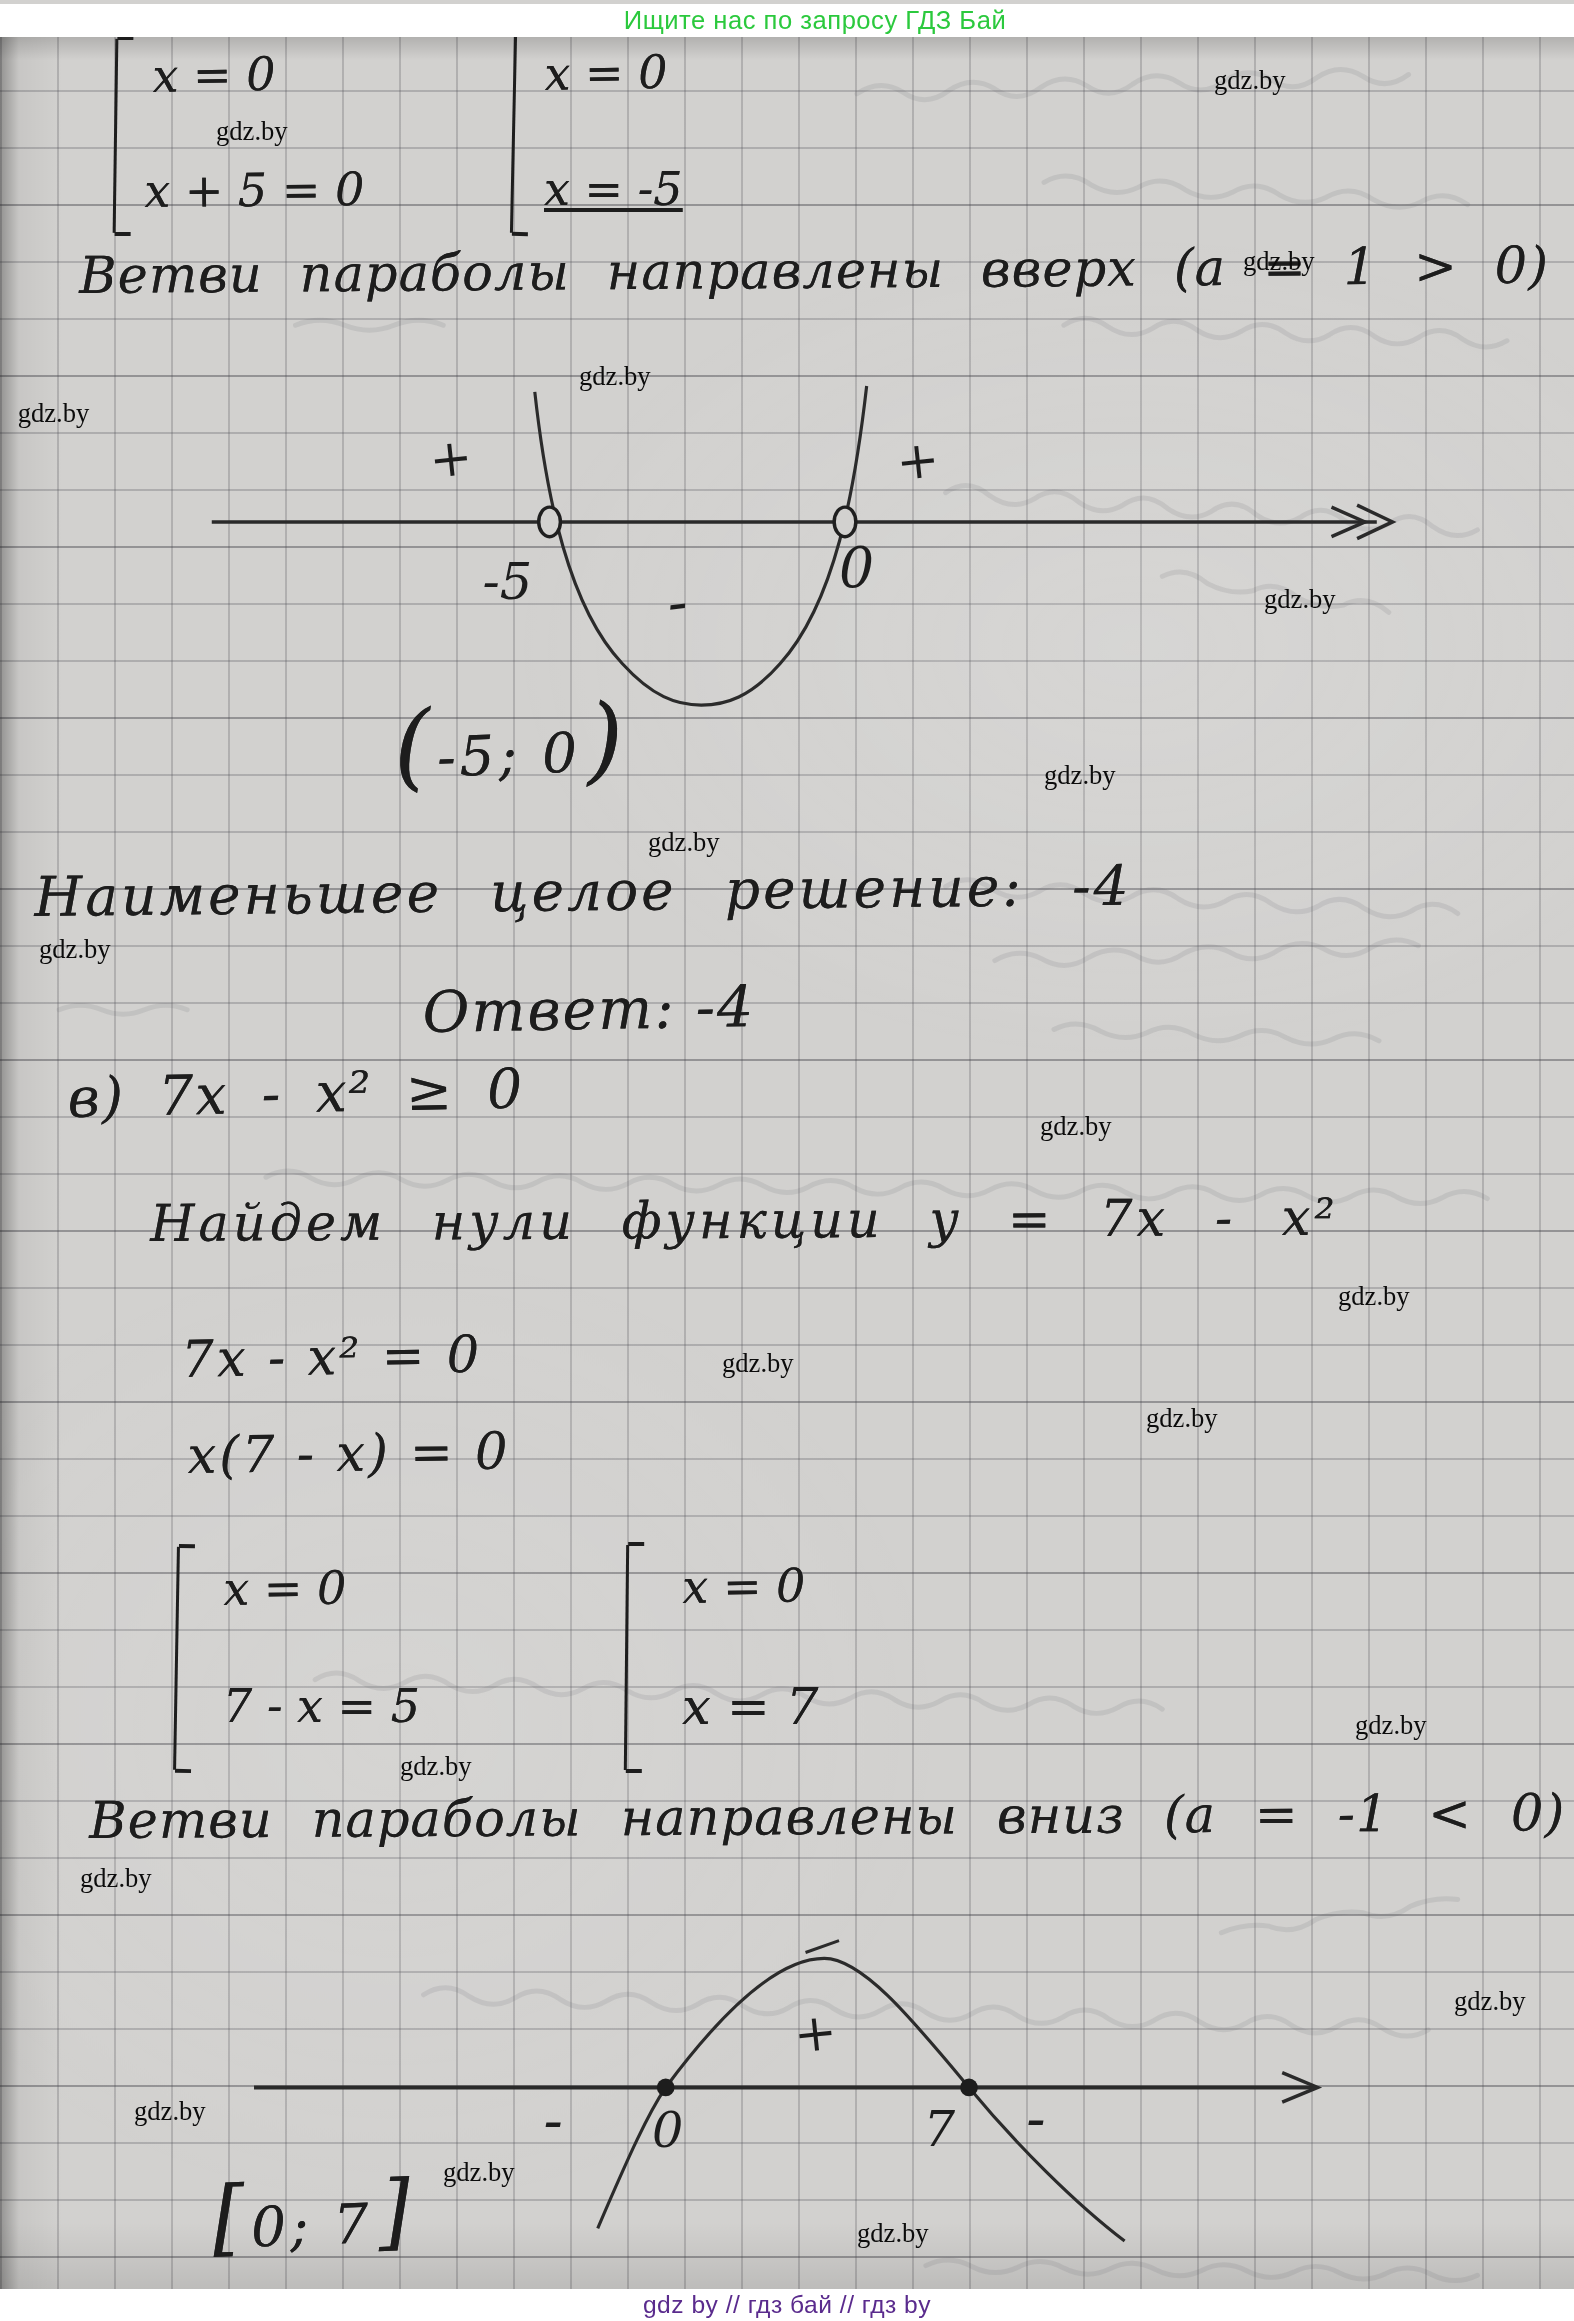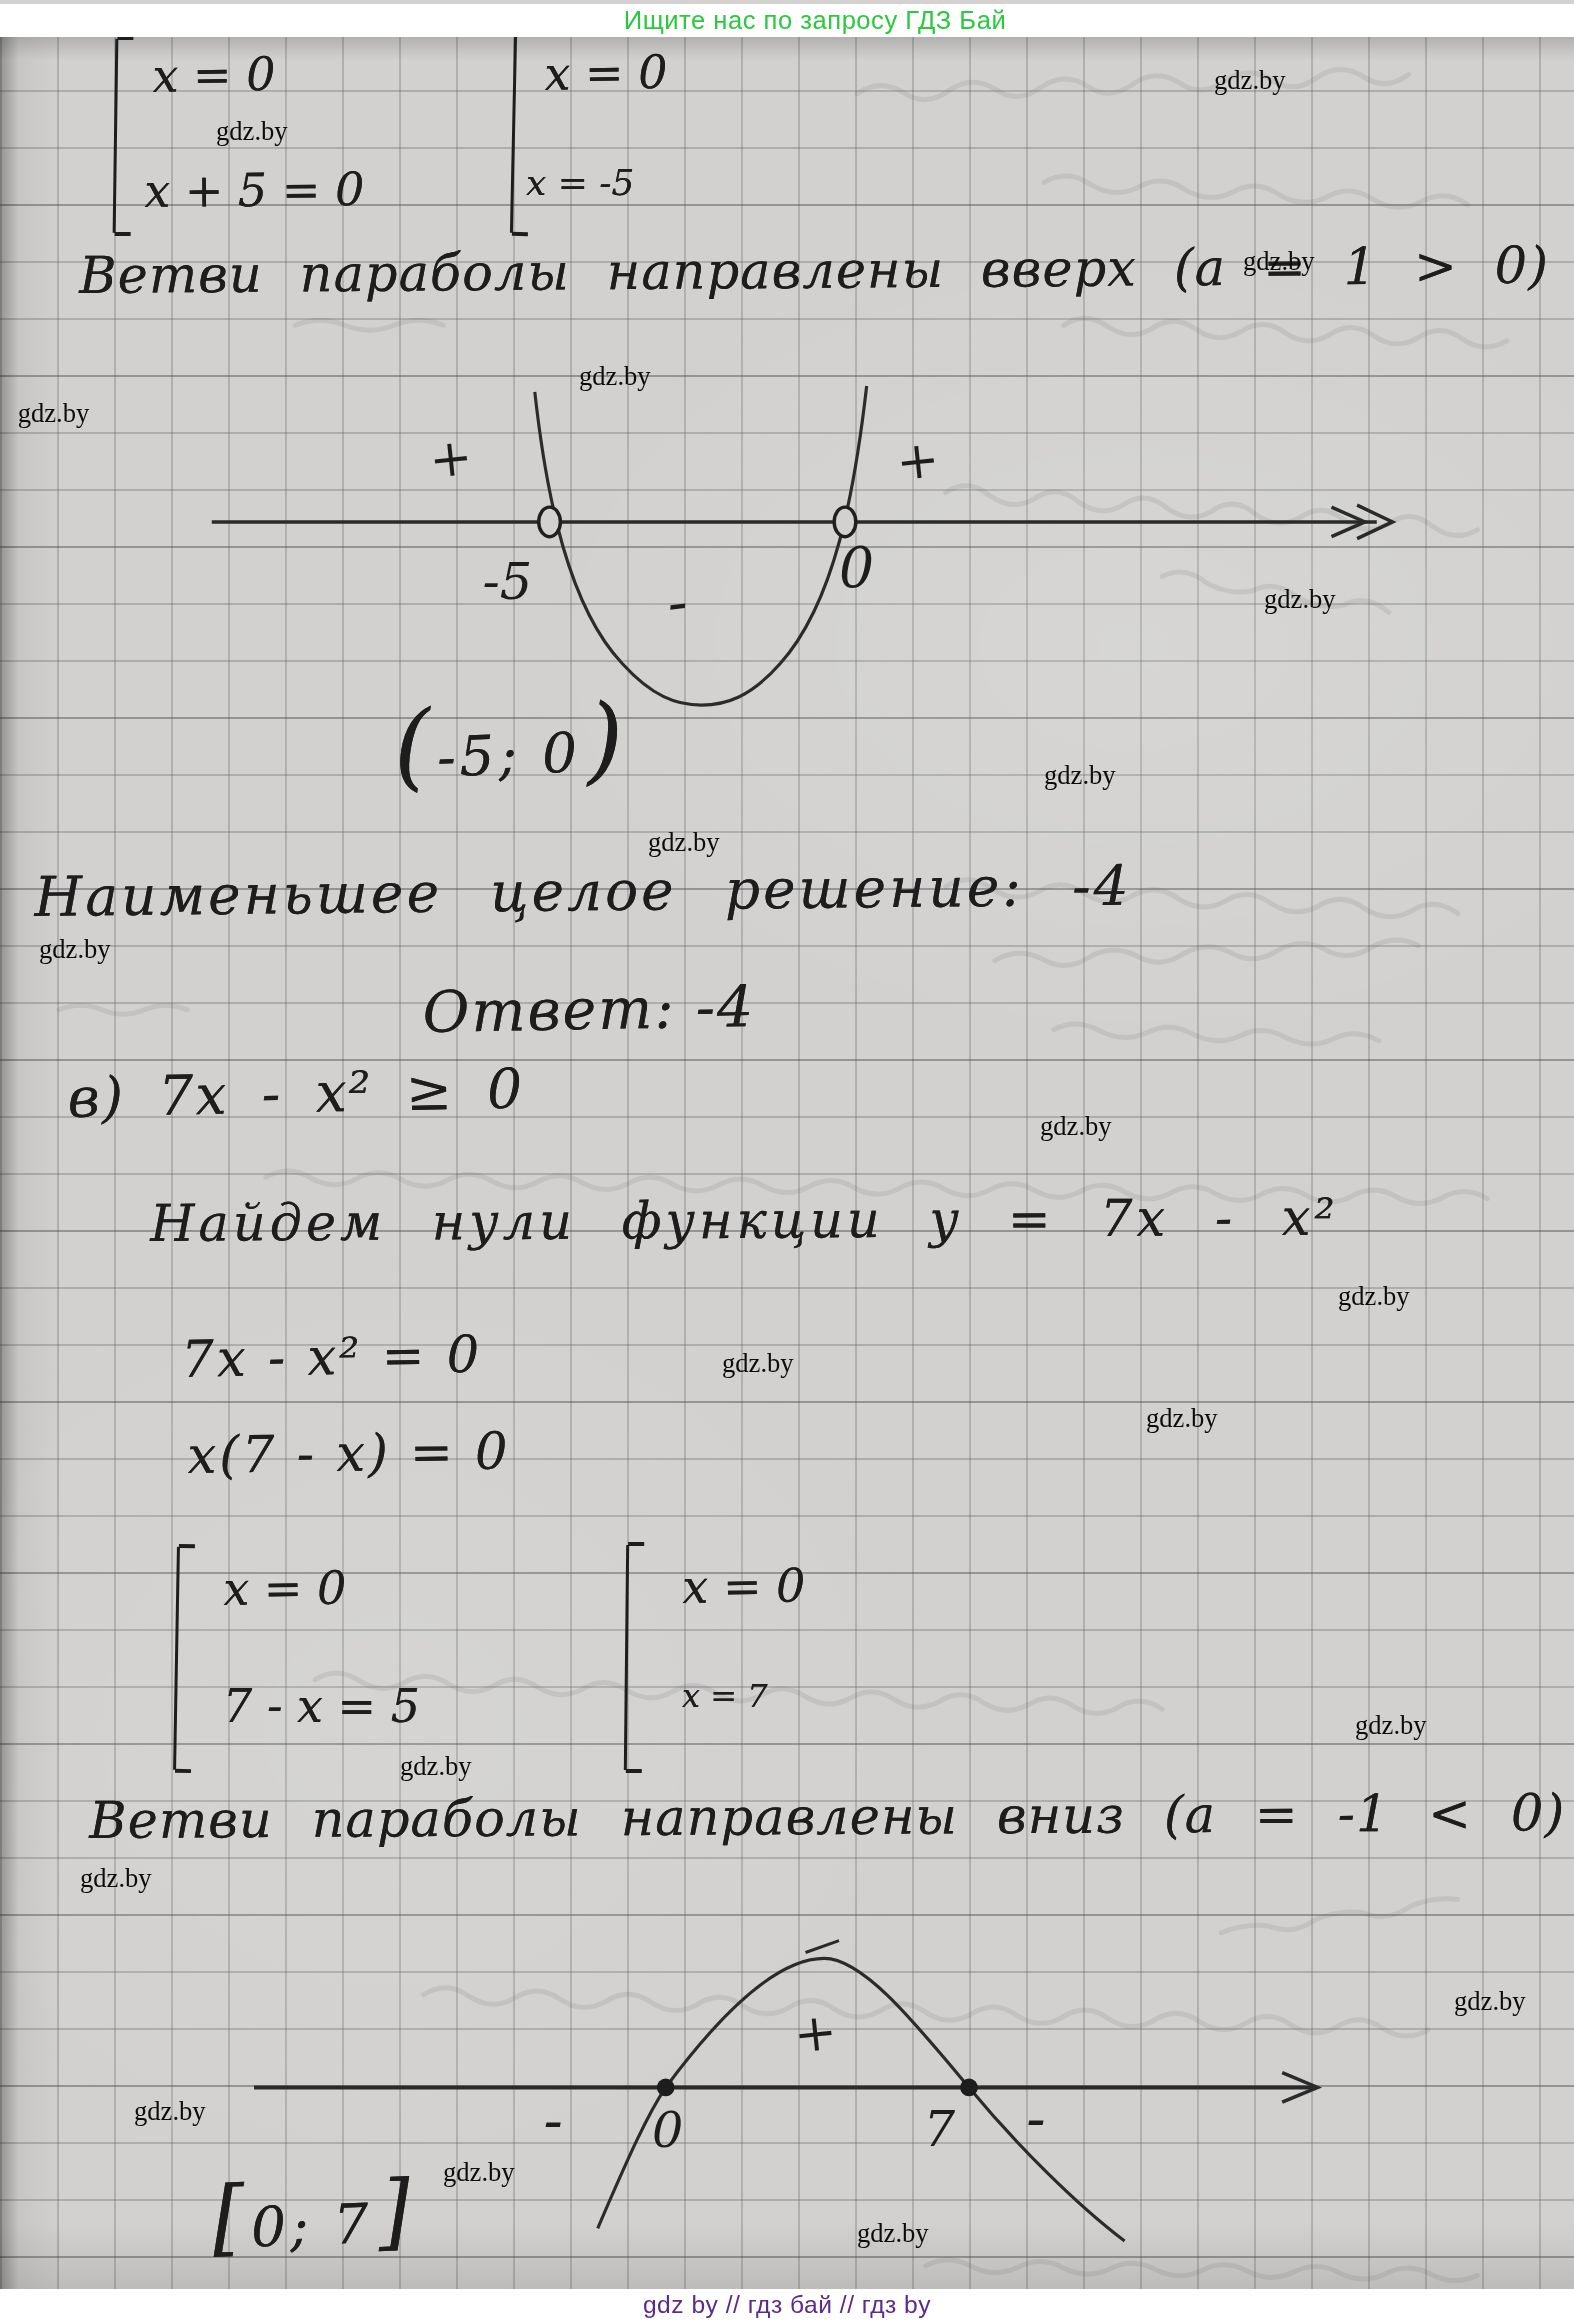--- a/index.html
+++ b/index.html
@@ -73,21 +73,21 @@
       <path d="M 430 2025 q 23.181818181818183 -15, 46.36363636363637 1.6190538582537586 q 23.181818181818183 15, 46.36363636363637 1.6190538582537586 q 23.181818181818183 -15, 46.36363636363637 1.6190538582537586 q 23.181818181818183 15, 46.36363636363637 1.6190538582537586 q 23.181818181818183 -15, 46.36363636363637 1.6190538582537586 q 23.181818181818183 15, 46.36363636363637 1.6190538582537586 q 23.181818181818183 -15, 46.36363636363637 1.6190538582537586 q 23.181818181818183 15, 46.36363636363637 1.6190538582537586 q 23.181818181818183 -15, 46.36363636363637 1.6190538582537586 q 23.181818181818183 15, 46.36363636363637 1.6190538582537586 q 23.181818181818183 -15, 46.36363636363637 1.6190538582537586 q 23.181818181818183 15, 46.36363636363637 1.6190538582537586 q 23.181818181818183 -15, 46.36363636363637 1.6190538582537586 q 23.181818181818183 15, 46.36363636363637 1.6190538582537586 q 23.181818181818183 -15, 46.36363636363637 1.6190538582537586 q 23.181818181818183 15, 46.36363636363637 1.6190538582537586 q 23.181818181818183 -15, 46.36363636363637 1.6190538582537586 q 23.181818181818183 15, 46.36363636363637 1.6190538582537586 q 23.181818181818183 -15, 46.36363636363637 1.6190538582537586 q 23.181818181818183 15, 46.36363636363637 1.6190538582537586 q 23.181818181818183 -15, 46.36363636363637 1.6190538582537586 q 23.181818181818183 15, 46.36363636363637 1.6190538582537586" fill="none" stroke="#5f5f64" stroke-width="5" stroke-linecap="round" opacity="0.13"></path>
       <path d="M 1240 1962 q 24 -10, 48 -6.74596006571479 q 24 10, 48 -6.74596006571479 q 24 -10, 48 -6.74596006571479 q 24 10, 48 -6.74596006571479 q 24 -10, 48 -6.74596006571479" fill="none" stroke="#5f5f64" stroke-width="5" stroke-linecap="round" opacity="0.13"></path>
       <path d="M 940 2300 q 23.333333333333332 -12, 46.666666666666664 0.814569696650154 q 23.333333333333332 12, 46.666666666666664 0.814569696650154 q 23.333333333333332 -12, 46.666666666666664 0.814569696650154 q 23.333333333333332 12, 46.666666666666664 0.814569696650154 q 23.333333333333332 -12, 46.666666666666664 0.814569696650154 q 23.333333333333332 12, 46.666666666666664 0.814569696650154 q 23.333333333333332 -12, 46.666666666666664 0.814569696650154 q 23.333333333333332 12, 46.666666666666664 0.814569696650154 q 23.333333333333332 -12, 46.666666666666664 0.814569696650154 q 23.333333333333332 12, 46.666666666666664 0.814569696650154 q 23.333333333333332 -12, 46.666666666666664 0.814569696650154 q 23.333333333333332 12, 46.666666666666664 0.814569696650154" fill="none" stroke="#5f5f64" stroke-width="5" stroke-linecap="round" opacity="0.13"></path>
     </svg>
 
   <div class="brk" style="left:114px;top:39px;height:194px;transform:rotate(0.8deg);"></div>
   <div class="hw" style="left:152px;top:49px;font-size:46px;transform:rotate(-1deg);">x = 0</div>
   <div class="hw" style="left:144px;top:164px;font-size:46px;transform:rotate(-0.5deg);">x + 5 = 0</div>
   <div class="brk" style="left:512px;top:35px;height:198px;transform:rotate(1.2deg);"></div>
   <div class="hw" style="left:544px;top:47px;font-size:46px;transform:rotate(-1deg);">x = 0</div>
-  <div class="hw" style="left:526px;top:162px;font-size:36px;">x = -5</div>
+  <div class="hw" style="left:544px;top:162px;font-size:46px;text-decoration:underline;">x = -5</div>
 
   <div class="hw" style="left:79px;top:246px;font-size:51px;word-spacing:19.7px;letter-spacing:1px;transform:rotate(-0.4deg);">Ветви параболы направлены вверх (a = 1 &gt; 0)</div>
 
   <svg style="left:197px;top:376px;" width="1231" height="345" viewBox="0 0 1250 350">
     <line x1="15" y1="148" x2="1198" y2="148" stroke="#2a2a2a" stroke-width="3.5"></line>
     <polyline points="1152,133 1186,148 1152,163" fill="none" stroke="#2a2a2a" stroke-width="3.5"></polyline>
     <polyline points="1178,131 1214,148 1178,165" fill="none" stroke="#2a2a2a" stroke-width="3.5"></polyline>
     <path d="M343,16 C355,125 378,235 432,292 C462,325 487,334 512,334 C537,334 562,326 592,292 C648,230 668,115 680,10" fill="none" stroke="#2b2b2b" stroke-width="3.2"></path>
     <ellipse cx="358" cy="148" rx="11" ry="15" fill="#d2d1cf" stroke="#1f1f1f" stroke-width="3.5"></ellipse>
     <ellipse cx="658" cy="148" rx="11" ry="15" fill="#d2d1cf" stroke="#1f1f1f" stroke-width="3.5"></ellipse>
@@ -114,21 +114,21 @@
 
   <div class="hw" style="left:181px;top:1330px;font-size:51px;letter-spacing:3px;transform:rotate(-1deg);">7x - x² = 0</div>
 
   <div class="hw" style="left:187px;top:1426px;font-size:51px;letter-spacing:3px;transform:rotate(-0.8deg);">x(7 - x) = 0</div>
 
   <div class="brk" style="left:175px;top:1547px;height:223px;transform:rotate(1deg);"></div>
   <div class="hw" style="left:223px;top:1562px;font-size:46px;transform:rotate(-0.6deg);">x = 0</div>
   <div class="hw" style="left:223px;top:1679px;font-size:46px;">7 - x = 5</div>
   <div class="brk" style="left:625px;top:1545px;height:225px;transform:rotate(0.6deg);"></div>
   <div class="hw" style="left:682px;top:1560px;font-size:46px;transform:rotate(-0.8deg);">x = 0</div>
-  <div class="hw" style="left:682px;top:1677px;font-size:32px;">x = 7</div>
+  <div class="hw" style="left:682px;top:1677px;font-size:51px;">x = 7</div>
 
   <div class="hw" style="left:89px;top:1791px;font-size:51px;word-spacing:21.7px;letter-spacing:1px;transform:rotate(-0.3deg);">Ветви параболы направлены вниз (a = -1 &lt; 0)</div>
 
   <svg style="left:236px;top:1921px;" width="1143" height="325" viewBox="0 0 1160 330">
     <line x1="18" y1="169" x2="1095" y2="169" stroke="#2a2a2a" stroke-width="4"></line>
     <polyline points="1062,154 1098,169 1062,184" fill="none" stroke="#2a2a2a" stroke-width="3.5"></polyline>
     <path d="M367,312 C400,235 418,196 436,169 C485,103 545,38 597,38 C636,38 688,102 744,169 C792,227 852,287 902,325" fill="none" stroke="#2b2b2b" stroke-width="3.2"></path>
     <line x1="578" y1="32" x2="612" y2="20" stroke="#2b2b2b" stroke-width="3"></line>
     <circle cx="436" cy="169" r="9" fill="#1d1d1d"></circle>
     <circle cx="744" cy="169" r="9" fill="#1d1d1d"></circle>

